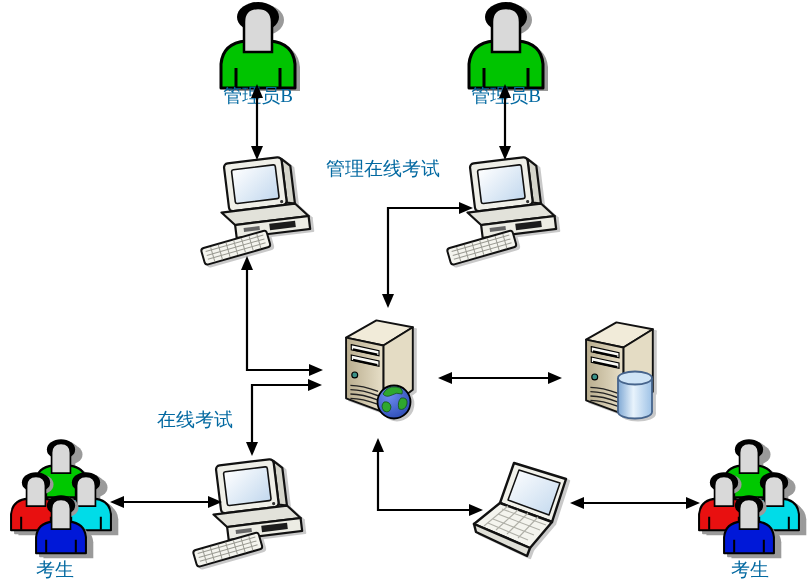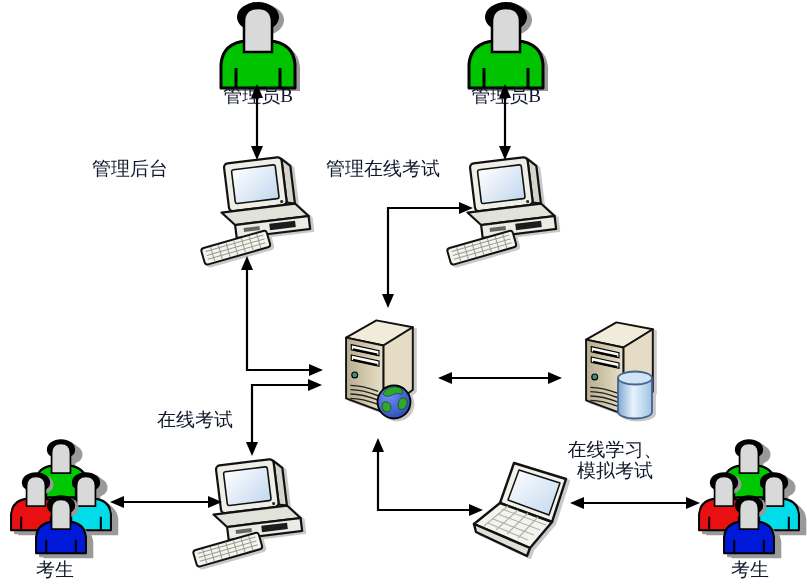--- a/index.html
+++ b/index.html
@@ -1,21 +1,21 @@
 <!DOCTYPE html>
 <html><head>
 <meta charset="utf-8">
 <style>
   html,body{margin:0;padding:0;background:#fff;}
   body{width:807px;height:585px;overflow:hidden;position:relative;
        font-family:"Liberation Serif","DejaVu Serif",serif;}
   #canvas{position:absolute;left:0;top:0;width:807px;height:585px;background:#fff;}
   .node{position:absolute;}
   svg{overflow:visible;display:block;}
-  .lbl{position:absolute;font-size:19px;color:#0f172a;text-align:center;
+  .lbl{position:absolute;font-size:19px;color:#0369a1;text-align:center;
        line-height:21px;white-space:pre-line;z-index:3;}
   .icon-shadow{filter:drop-shadow(4px 3px 0px #9a9a9a);}
   .soft-shadow{filter:drop-shadow(3px 2px 0px #c9c9c9);}
   #edges{position:absolute;left:0;top:0;z-index:5;pointer-events:none;}
   .shaft{stroke:#000;stroke-width:2.2;fill:none;}
   .head{fill:#000;stroke:none;}
 </style>
 </head>
 <body>
 
@@ -201,24 +201,22 @@
     <svg width="118" height="120" viewBox="0 0 118 120">
       <use href="#person-figure" x="25" y="0" width="68" height="62" style="color:#00c800"></use>
       <use href="#person-figure" x="0" y="33" width="68" height="62" style="color:#e81010"></use>
       <use href="#person-figure" x="50" y="33" width="68" height="62" style="color:#00dce8"></use>
       <use href="#person-figure" x="25" y="56" width="68" height="62" style="color:#0018d8"></use>
     </svg>
   </div>
 
   <div class="lbl" style="left:214px;top:85px;width:88px">管理员B</div>
   <div class="lbl" style="left:462px;top:85px;width:88px">管理员B</div>
-  <div class="lbl" style="left:70px;top:158px;width:120px">管理后台</div>
   <div class="lbl" style="left:146px;top:409px;width:98px">在线考试</div>
   <div class="lbl" style="left:320px;top:158px;width:126px">管理在线考试</div>
-  <div class="lbl" style="left:562px;top:439px;width:106px"><span>在线学习、</span><br><span>模拟考试</span></div>
   <div class="lbl" style="left:17px;top:559px;width:76px">考生</div>
   <div class="lbl" style="left:712px;top:559px;width:76px">考生</div>
 
   <svg id="edges" width="807" height="585" viewBox="0 0 807 585">
     <g>
       <path class="shaft" d="M257 96 L257 148"></path>
       <polygon class="head" points="257,84 251,98 263,98"></polygon>
       <polygon class="head" points="257,160 251,146 263,146"></polygon>
     </g>
     <g>

